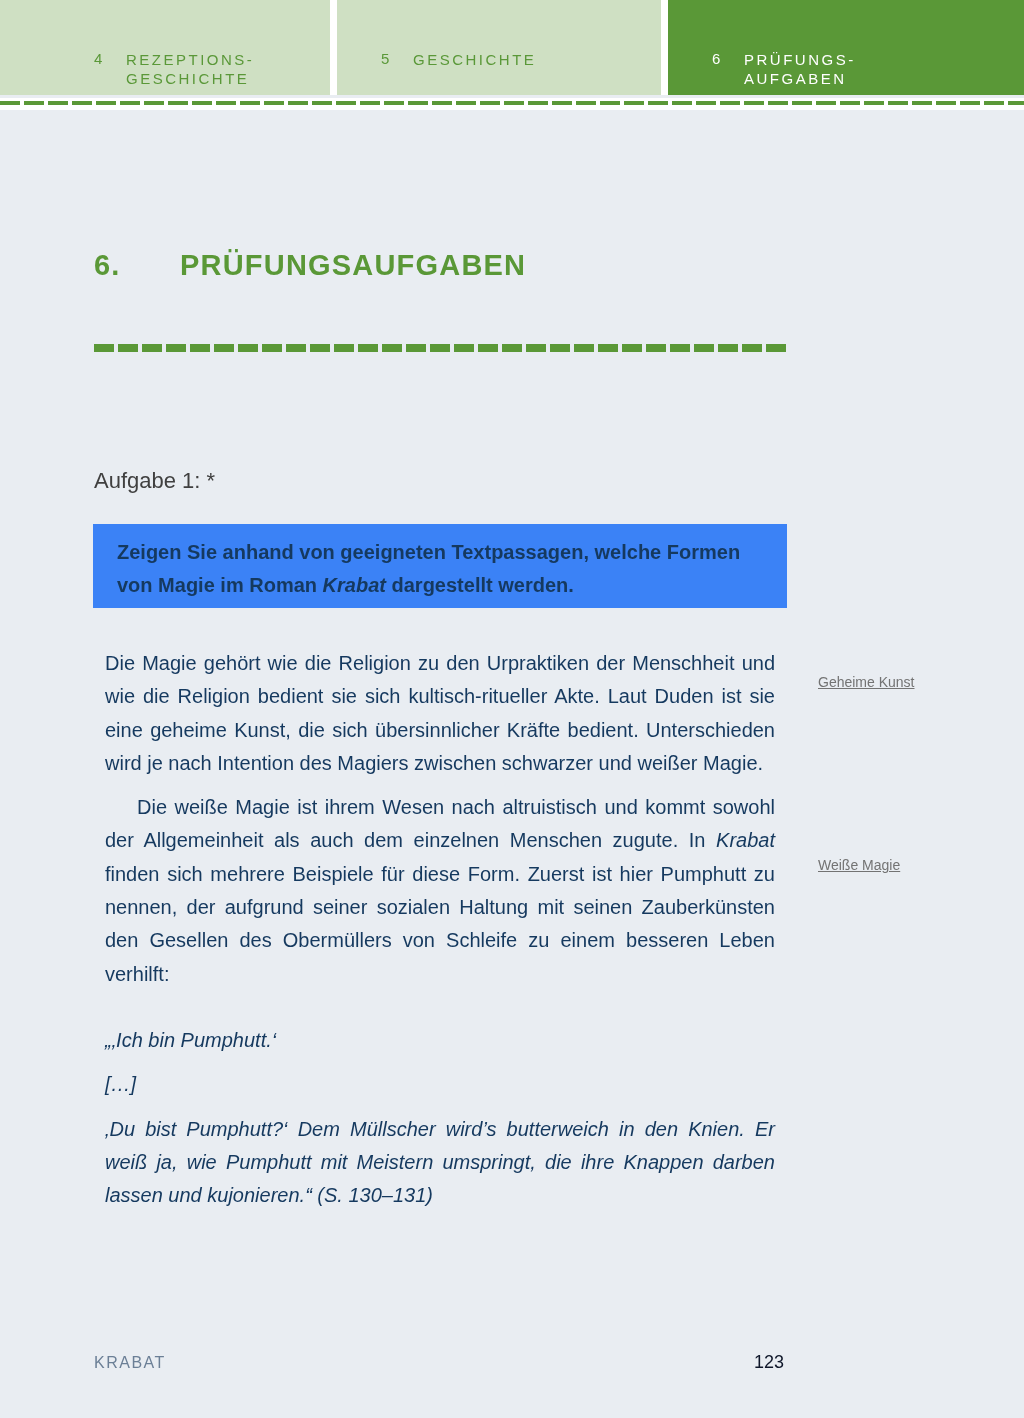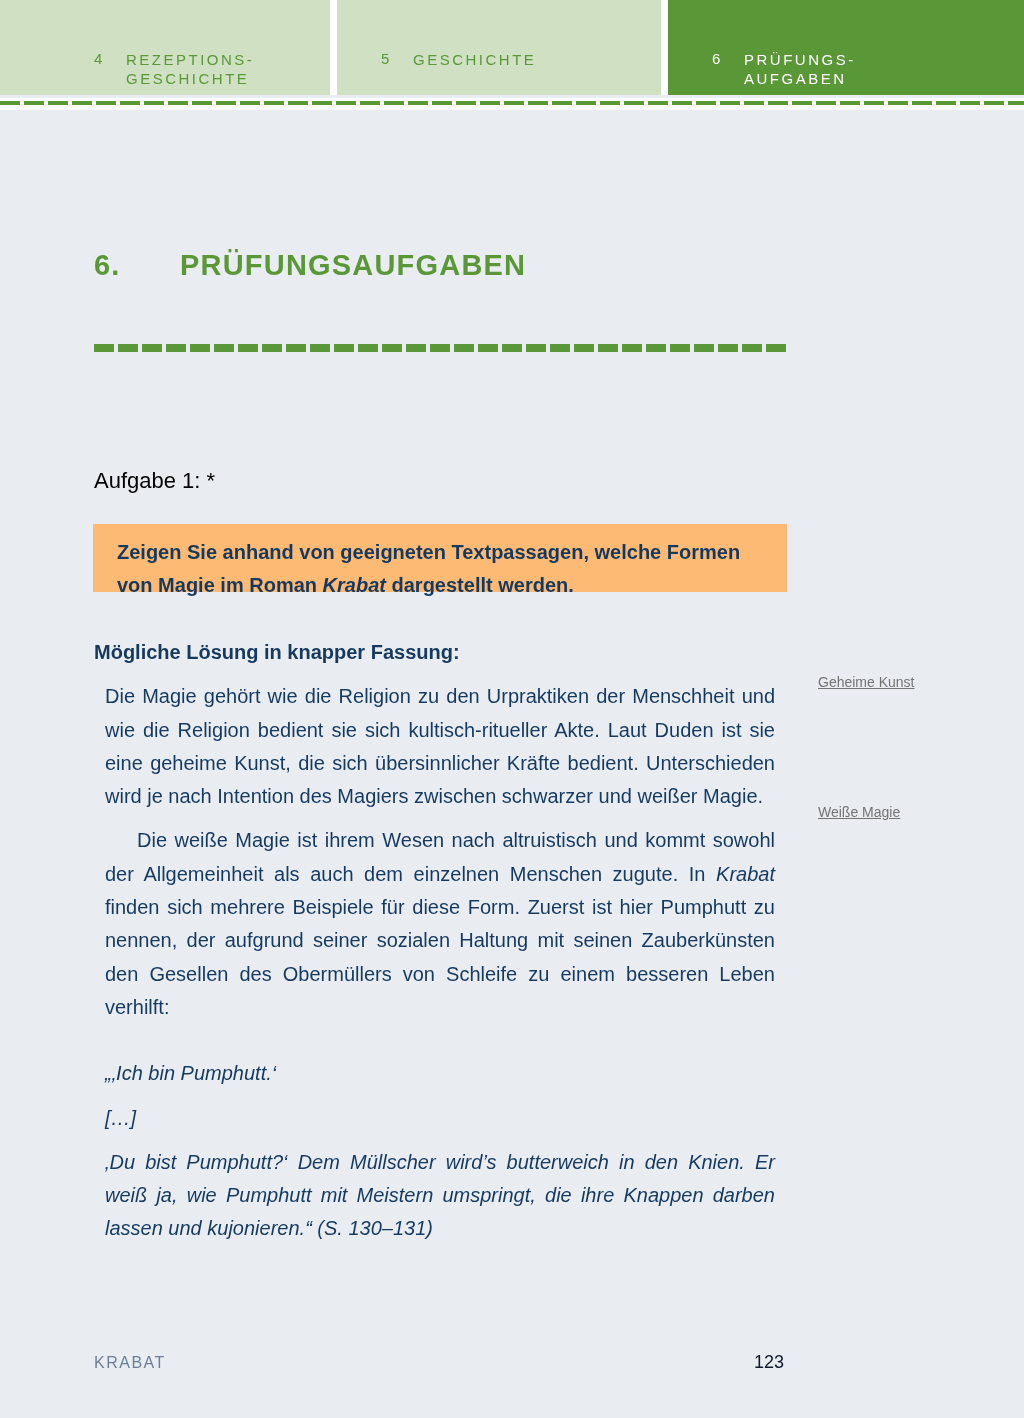--- a/index.html
+++ b/index.html
@@ -42,25 +42,25 @@
   .chapter-title .lines { position: absolute; left: 62px; top: 0; white-space: nowrap; margin-left: 24px; }
 
   .note-box { position: absolute; left: 94px; top: 344px; width: 692px; }
   .note-box .dash-line { width: 692px; }
   .note-text {
     padding: 14px 0 12px 32px; font-size: 17px; line-height: 26px; color: #1b3a5c;
   }
 
   .task-heading {
     position: absolute; left: 94px; top: 468px;
-    color: #000000; font-size: 22px;
+    color: #404040; font-size: 22px;
   }
   .task-box {
-    position: absolute; left: 93px; top: 524px; width: 694px; height: 68px;
-    background: #fdba74;
+    position: absolute; left: 93px; top: 524px; width: 694px; height: 84px;
+    background: #3b82f6;
   }
   .task-box p {
     margin: 0; padding: 12px 24px; font-size: 20px; font-weight: bold; line-height: 33px; color: #15395f;
   }
 
   .solution {
     position: absolute; left: 94px; top: 636px; width: 692px;
     font-size: 20px; line-height: 33.3px; color: #15395f;
   }
   .solution .subhead { font-weight: bold; }
@@ -116,27 +116,26 @@
   <div class="dash-line"></div>
 </div>
 
 <div class="task-heading">Aufgabe 1: *</div>
 
 <div class="task-box">
   <p><span>Zeigen Sie anhand von geeigneten Textpassagen, welche Formen von Magie im Roman </span><i>Krabat</i><span> dargestellt werden.</span></p>
 </div>
 
 <div class="solution">
-  <div class="subhead">Mögliche Lösung in knapper Fassung:</div>
   <p>Die Magie gehört wie die Religion zu den Urpraktiken der Menschheit und wie die Religion bedient sie sich kultisch-ritueller Akte. Laut Duden ist sie eine geheime Kunst, die sich übersinnlicher Kräfte bedient. Unterschieden wird je nach Intention des Magiers zwischen schwarzer und weißer Magie.</p>
   <p class="indent"><span>Die weiße Magie ist ihrem Wesen nach altruistisch und kommt sowohl der Allgemeinheit als auch dem einzelnen Menschen zugute. In </span><i>Krabat</i><span> finden sich mehrere Beispiele für diese Form. Zuerst ist hier Pumphutt zu nennen, der aufgrund seiner sozialen Haltung mit seinen Zauberkünsten den Gesellen des Obermüllers von Schleife zu einem besseren Leben verhilft:</span></p>
   <div class="quote">
     <p>„‚Ich bin Pumphutt.‘</p>
     <p>[…]</p>
     <p>‚Du bist Pumphutt?‘ Dem Müllscher wird’s butterweich in den Knien. Er weiß ja, wie Pumphutt mit Meistern umspringt, die ihre Knappen darben lassen und kujonieren.“ (S. 130–131)</p>
   </div>
 </div>
 
 <div class="margin-note" style="top:674px;">Geheime Kunst</div>
-<div class="margin-note" style="top:804px;">Weiße Magie</div>
+<div class="margin-note" style="top:857px;">Weiße Magie</div>
 
 <div class="footer-left">KRABAT</div>
 <div class="footer-right">123</div>
 
 </body></html>

